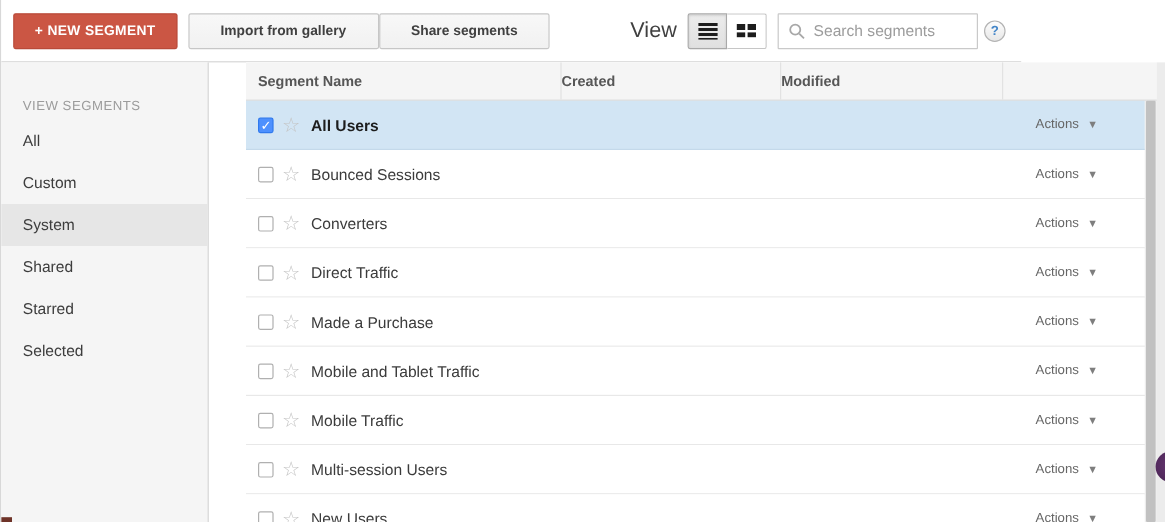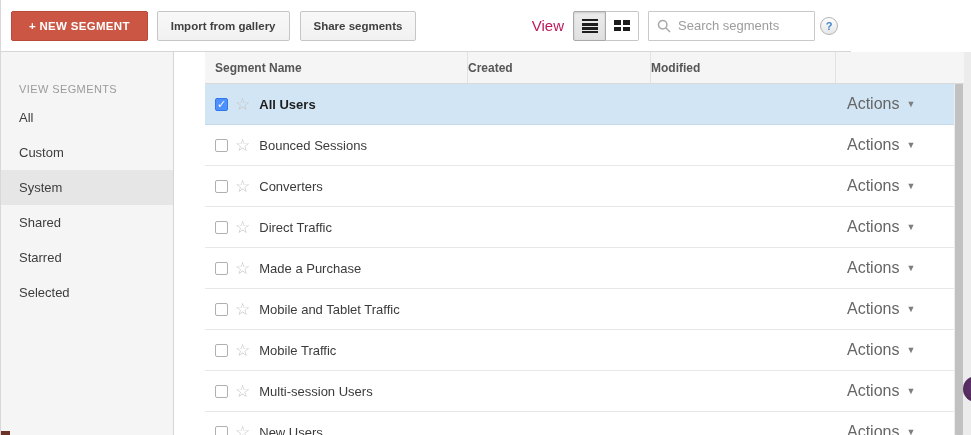--- a/index.html
+++ b/index.html
@@ -26,24 +26,24 @@
     display: inline-flex; align-items: center; justify-content: center;
     cursor: pointer; white-space: nowrap;
   }
   .btn-red {
     background: #cb5644; color: #fff;
     border: 1px solid #b94a39; padding: 0 17px;
     letter-spacing: .3px; margin-right: 9px;
   }
   .btn-gray {
     background: linear-gradient(#f8f8f8, #f1f1f1); color: #404040;
-    border: 1px solid #c6c6c6; padding: 0 13px; margin-right: 10px;
+    border: 1px solid #c6c6c6; padding: 0 26px; 
   }
   .topbar-right { margin-left: auto; display: flex; align-items: center; }
-  .view-label { font-size: 15px; color: #be185d; margin-right: 9px; }
+  .view-label { font-size: 18px; color: #404040; margin-right: 9px; }
   .toggle-group { display: flex; margin-right: 9px; }
   .toggle-btn {
     width: 33px; height: 30px;
     display: flex; align-items: center; justify-content: center;
     cursor: pointer; background: #fff; border: 1px solid #c6c6c6;
   }
   .toggle-btn.selected {
     background: linear-gradient(#ececec, #e0e0e0);
     border-color: #a9a9a9;
     box-shadow: inset 0 1px 2px rgba(0,0,0,.15);
@@ -127,21 +127,21 @@
     content: "✓"; position: absolute; left: 1px; top: -1px;
     color: #fff; font-size: 11px; font-weight: bold;
   }
   .star { font-size: 17px; color: #c4c4c4; margin-left: 7px; cursor: pointer; flex: 0 0 auto; line-height: 1; }
   .row-name { font-size: 13px; color: #3b3b3b; margin-left: 9px; }
   .row.selected .row-name { font-weight: bold; color: #1d1d1d; }
   .row-actions {
     position: absolute; left: 642px; top: 0; height: 100%;
     display: flex; align-items: center; cursor: pointer;
   }
-  .row-actions .actions-label { font-size: 16px; color: #666; }
+  .row-actions .actions-label { font-size: 11px; color: #666; margin-left: 16px; }
   .row-actions .actions-arrow { font-size: 9px; color: #7e7e7e; margin-left: 7px; }
 
   
   .scrollbar-track {
     position: absolute; top: 84px; left: 953px; width: 10px; bottom: 0;
     background: #ececec;
   }
   .scrollbar-thumb {
     position: absolute; top: 0; left: 1px; width: 8px; height: 100%;
     background: #c1c1c1; border-radius: 1px;

